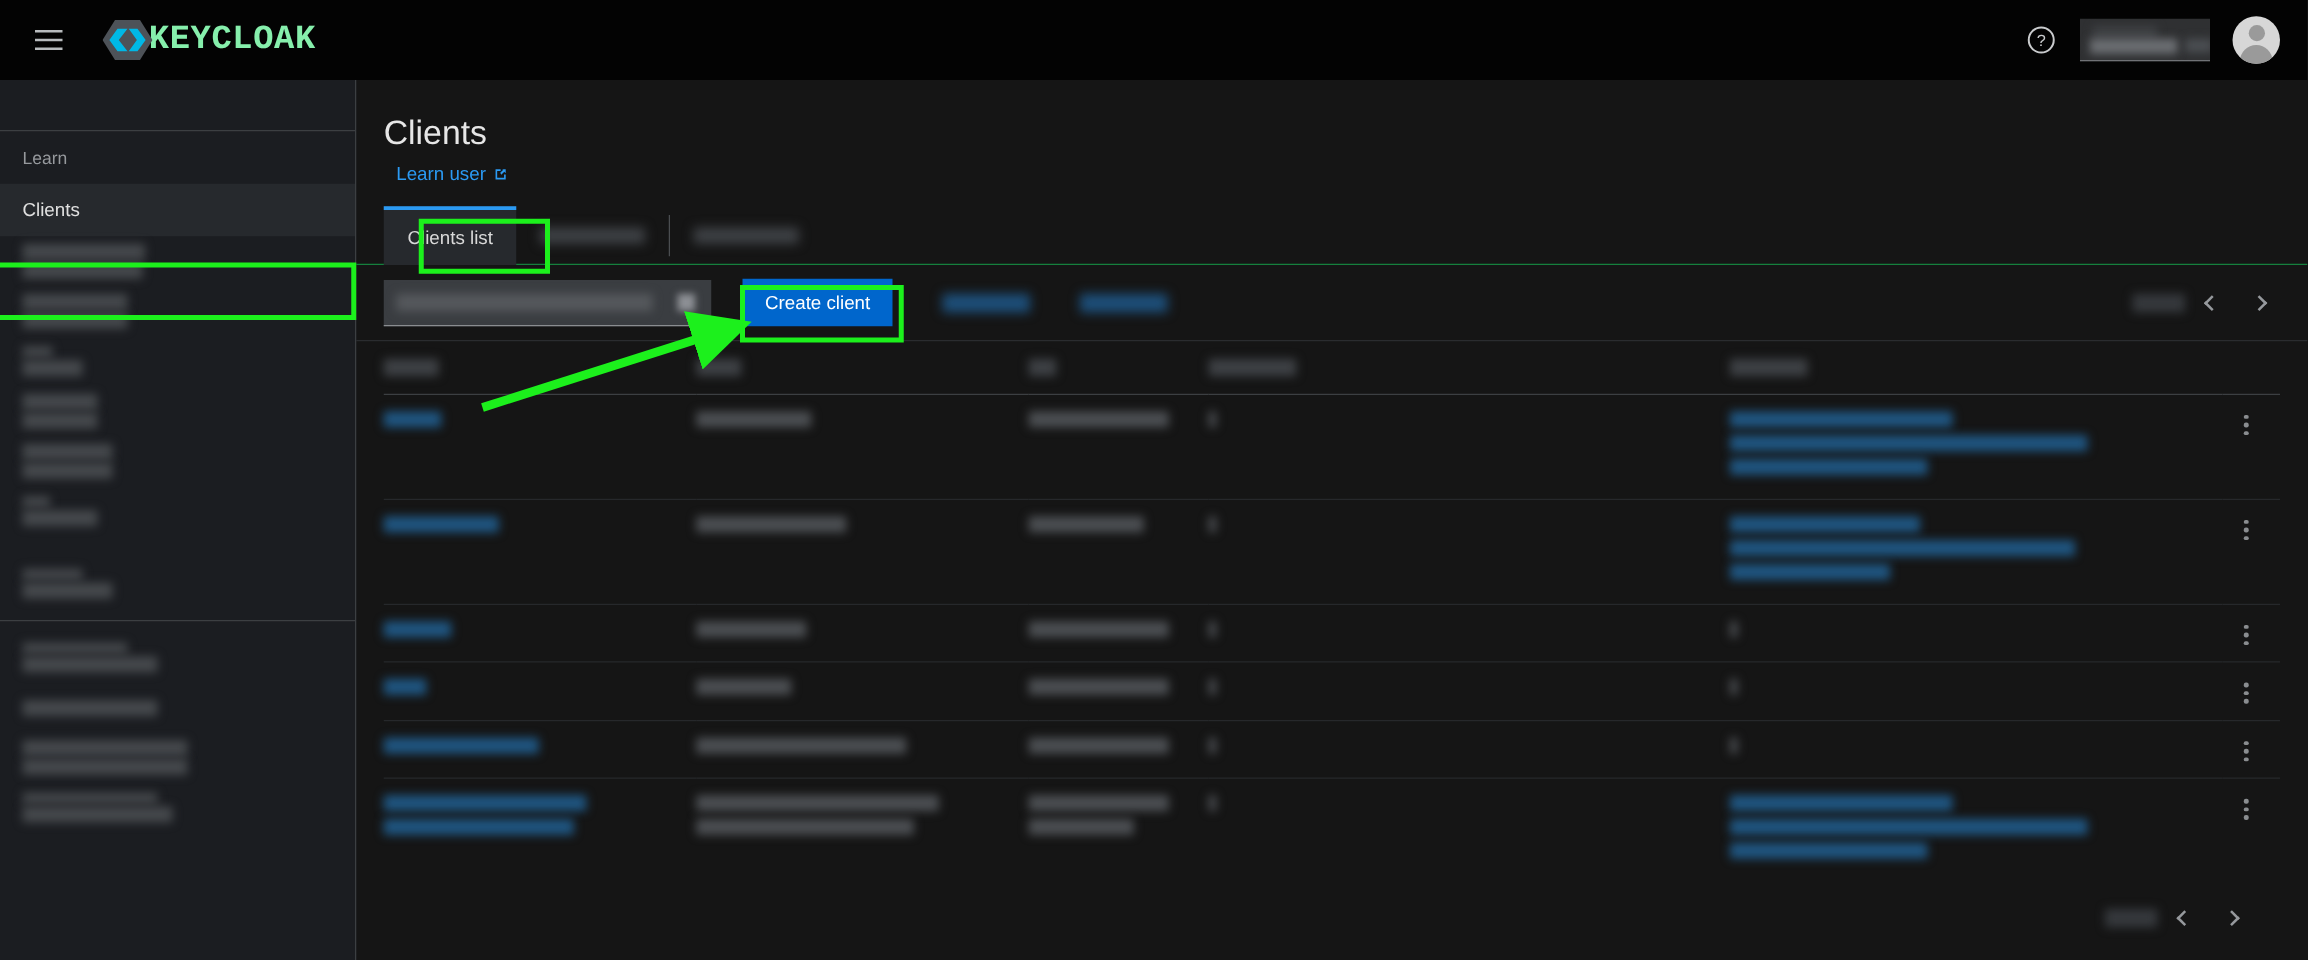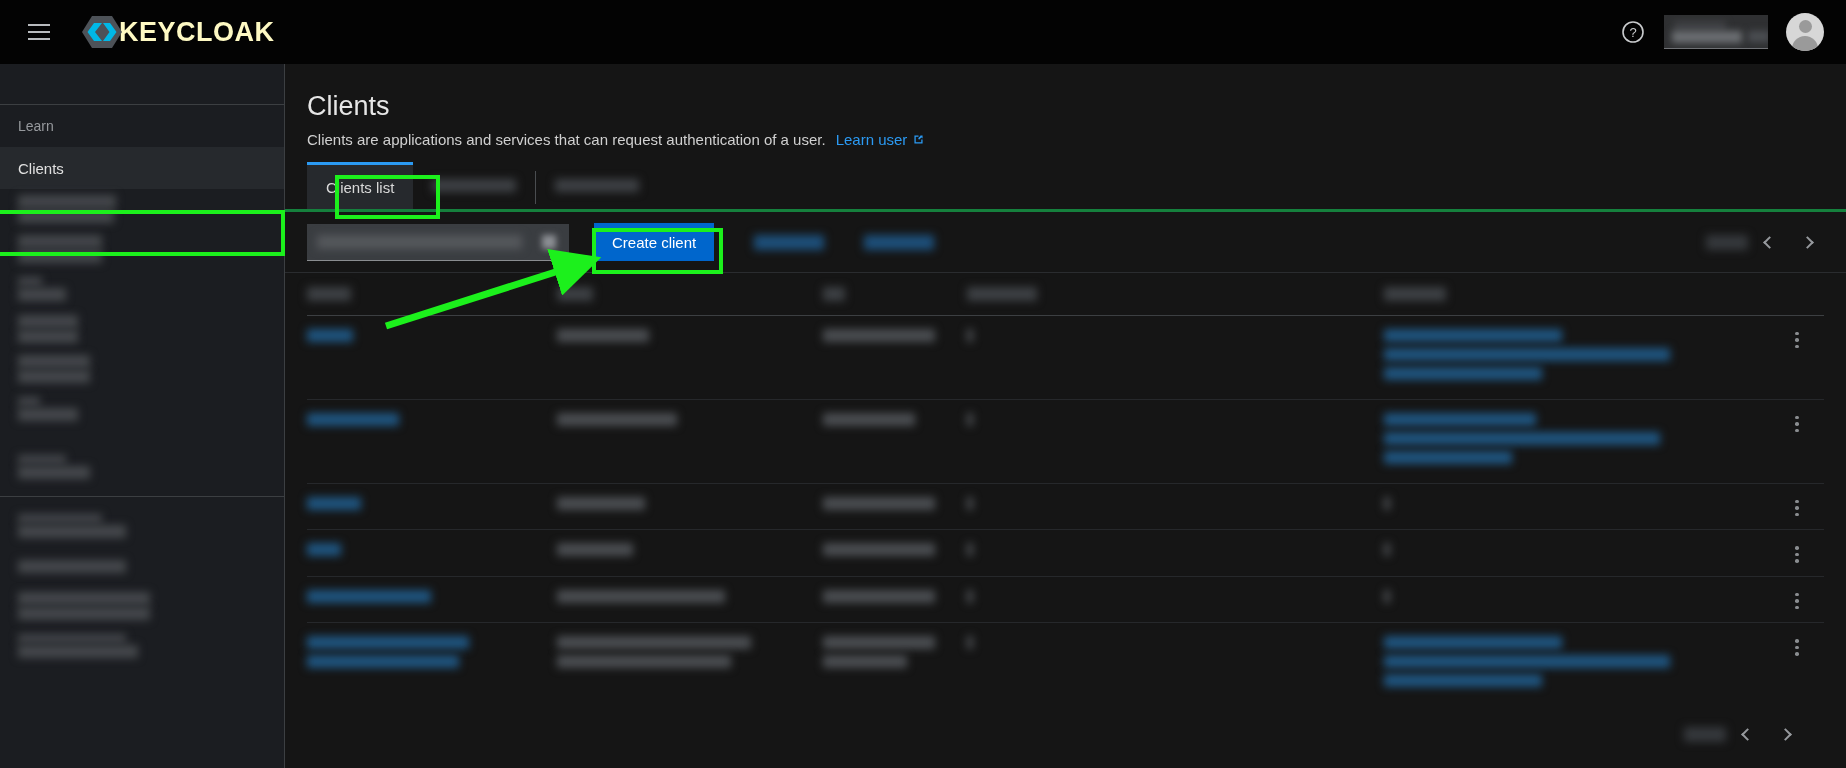--- a/index.html
+++ b/index.html
@@ -23,21 +23,21 @@
     width: 42px; height: 42px;
     display: flex; flex-direction: column; justify-content: center; align-items: center;
     gap: 5px; cursor: pointer;
   }
   .hamburger span { display: block; width: 22px; height: 2px; background: #b8bbbe; }
 
   .brand { display: flex; align-items: center; margin-left: 22px; }
   .brand-mark { width: 40px; height: 40px; position: relative; flex: none; }
   .brand-text {
     font-size: 27px; font-weight: bold; letter-spacing: .5px;
-    color: #fef9c3; margin-left: -3px;
+    color: #86efac; margin-left: -3px; font-family: Liberation Mono, monospace;
   }
 
   .masthead-right {
     margin-left: auto; display: flex; align-items: center; gap: 18px;
   }
   .help-icon { width: 26px; height: 26px; cursor: pointer; }
   .user-chip {
     width: 104px; height: 34px; background: #2f3032;
     border-bottom: 1px solid #707276;
     position: relative; cursor: pointer; overflow: hidden;
@@ -93,22 +93,22 @@
   .nav-hr { height: 1px; background: #3c3f42; margin: 9px 0; }
 
   
   .main { flex: 1; background: #151515; display: flex; flex-direction: column; min-width: 0; }
   .page-head { padding: 27px 0 0 22px; }
   .page-title { font-size: 27px; color: #e6e6e6; font-weight: normal; line-height: 1.15; }
   .page-desc { margin-top: 9px; font-size: 15px; color: #d0d0d0; display: flex; align-items: center; }
   .learn-more { color: #2b9af3; margin-left: 10px; cursor: pointer; display: inline-flex; align-items: center; gap: 5px; }
 
   .tabs {
-    margin-top: 17px; display: flex; align-items: flex-end;
-    border-bottom: 3px solid #15803d; padding-left: 22px; height: 47px;
+    margin-top: 17px; display: flex; 
+    border-bottom: 1px solid #15803d; padding-left: 22px; height: 47px;
     position: relative;
   }
   .tab {
     height: 47px; display: flex; align-items: center; padding: 0 19px;
     color: #d9d9d9; font-size: 15px; cursor: pointer; position: relative;
   }
   .tab.active { background: #26292d; border-top: 3px solid #2b9af3; }
   .tab.blurred { width: 122px; }
   .tab-sep { width: 1px; height: 33px; background: #4a4d50; align-self: center; }
   .tab-blur-text {
@@ -299,21 +299,20 @@
               <div class="nav-blur-bar" style="width:120px;margin-top:2px;"></div>
             </div>
         </div>
       </div>
     </div>
 
     <div class="main">
       <div class="page-head">
         <h1 class="page-title">Clients</h1>
         <div class="page-desc">
-          <span>Clients are applications and services that can request authentication of a user.</span>
           <span class="learn-more">
             <span>Learn user</span>
             <svg width="13" height="13" viewBox="0 0 16 16">
               <path d="M3 3h5v1.6H4.6v6.8h6.8V8H13v5H3z" fill="#2b9af3"></path>
               <path d="M9.2 3H13v3.8l-1.4-1.4-3 3L7.6 6.4l3-3z" fill="#2b9af3"></path>
             </svg>
           </span>
         </div>
       </div>
 

